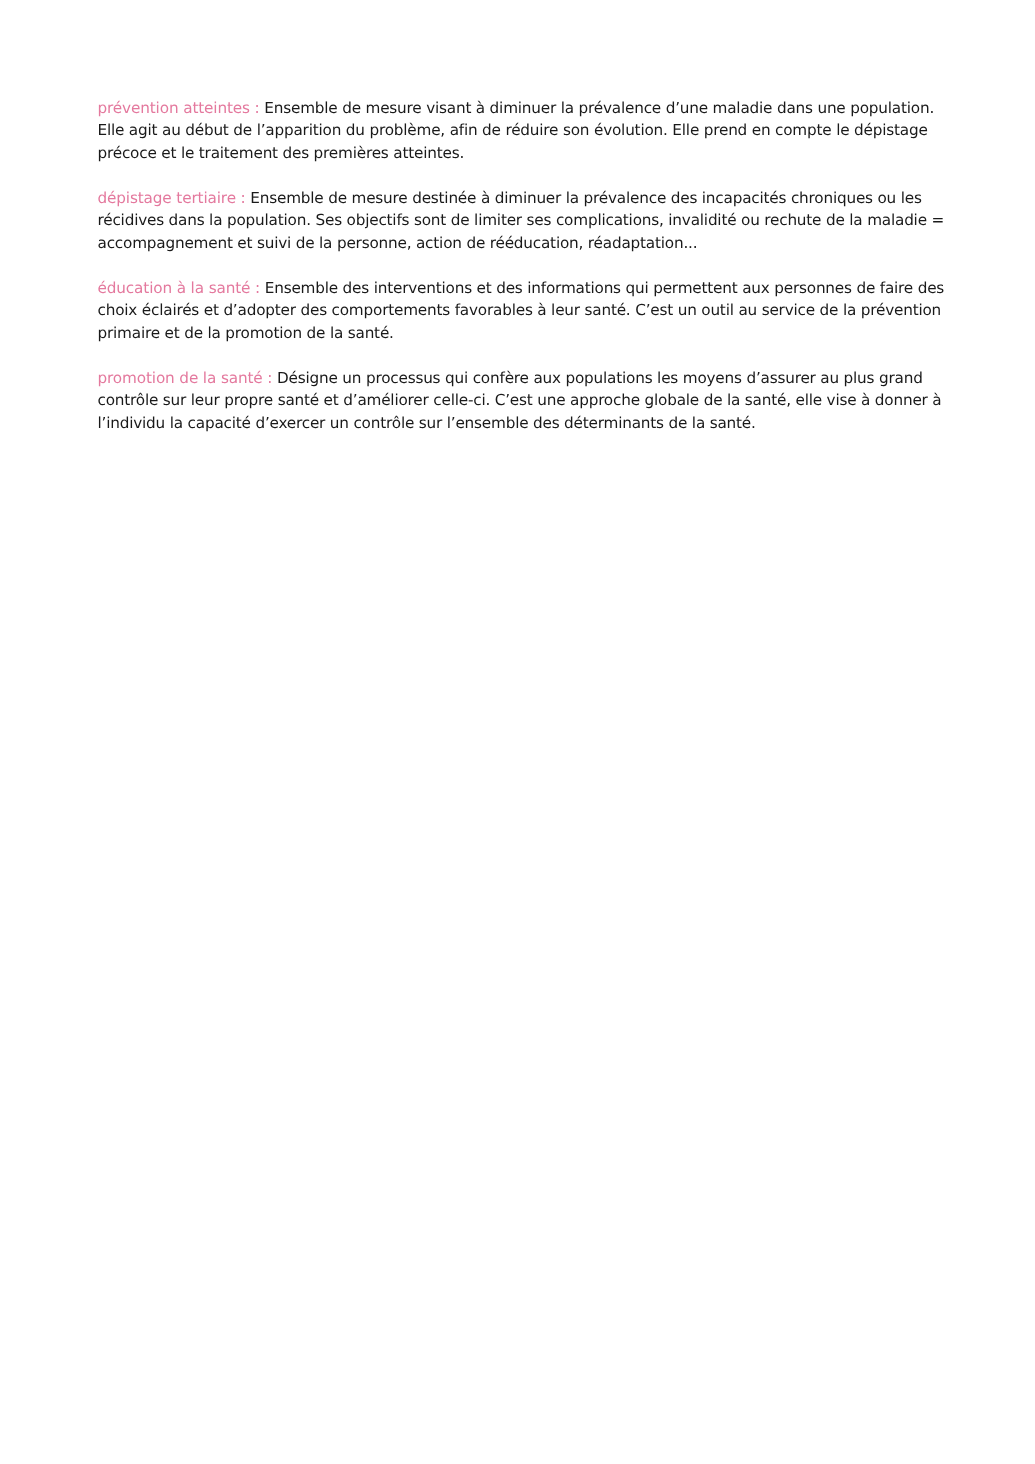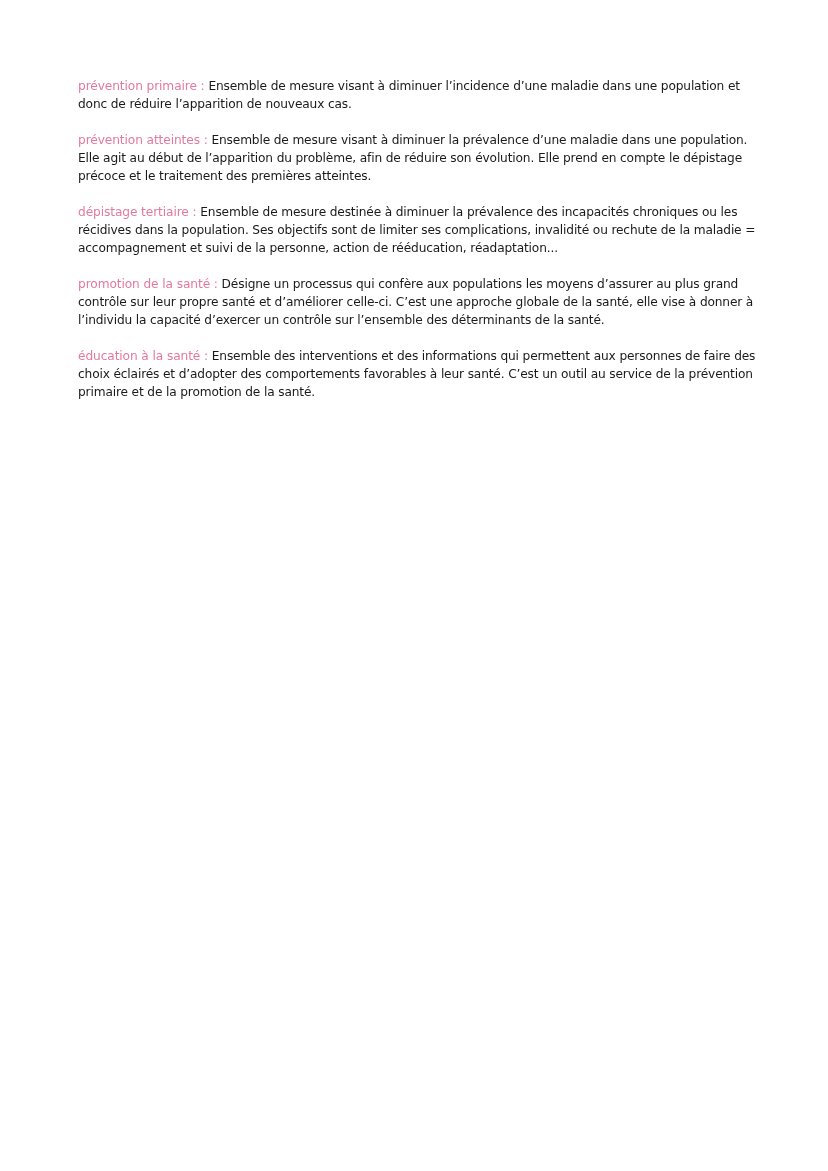--- a/index.html
+++ b/index.html
@@ -36,27 +36,24 @@
     .body-text {
       color: #1a1a1a;
       letter-spacing: -0.15px;
     }
   </style>
 </head>
 <body>
 
 <div class="page">
   <p class="def">
-    <span class="term">prévention primaire : </span><span class="body-text">Ensemble de mesure visant à diminuer l’incidence d’une maladie dans une population et donc de réduire l’apparition de nouveaux cas.</span>
-  </p>
-  <p class="def">
     <span class="term">prévention atteintes : </span><span class="body-text">Ensemble de mesure visant à diminuer la prévalence d’une maladie dans une population. Elle agit au début de l’apparition du problème, afin de réduire son évolution. Elle prend en compte le dépistage précoce et le traitement des premières atteintes.</span>
   </p>
   <p class="def">
     <span class="term">dépistage tertiaire : </span><span class="body-text">Ensemble de mesure destinée à diminuer la prévalence des incapacités chroniques ou les récidives dans la population. Ses objectifs sont de limiter ses complications, invalidité ou rechute de la maladie = accompagnement et suivi de la personne, action de rééducation, réadaptation...</span>
   </p>
   <p class="def">
-    <span class="term">promotion de la santé : </span><span class="body-text">Désigne un processus qui confère aux populations les moyens d’assurer au plus grand contrôle sur leur propre santé et d’améliorer celle-ci. C’est une approche globale de la santé, elle vise à donner à l’individu la capacité d’exercer un contrôle sur l’ensemble des déterminants de la santé.</span>
+    <span class="term">éducation à la santé : </span><span class="body-text">Ensemble des interventions et des informations qui permettent aux personnes de faire des choix éclairés et d’adopter des comportements favorables à leur santé. C’est un outil au service de la prévention primaire et de la promotion de la santé.</span>
   </p>
   <p class="def">
-    <span class="term">éducation à la santé : </span><span class="body-text">Ensemble des interventions et des informations qui permettent aux personnes de faire des choix éclairés et d’adopter des comportements favorables à leur santé. C’est un outil au service de la prévention primaire et de la promotion de la santé.</span>
+    <span class="term">promotion de la santé : </span><span class="body-text">Désigne un processus qui confère aux populations les moyens d’assurer au plus grand contrôle sur leur propre santé et d’améliorer celle-ci. C’est une approche globale de la santé, elle vise à donner à l’individu la capacité d’exercer un contrôle sur l’ensemble des déterminants de la santé.</span>
   </p>
 </div>
 
 </body></html>

